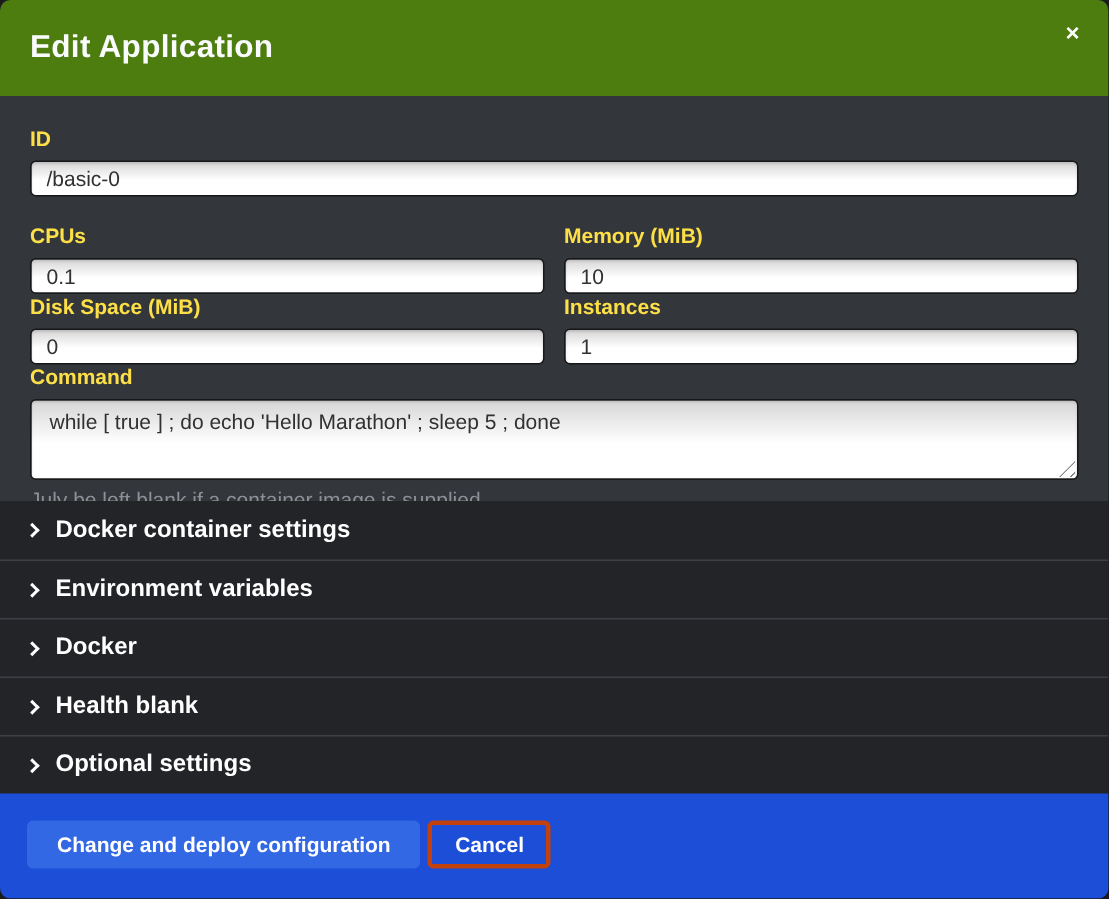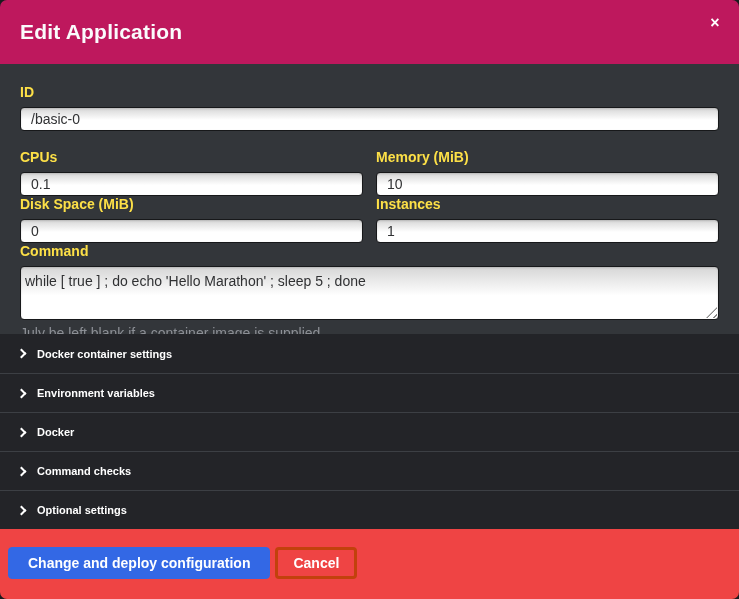--- a/index.html
+++ b/index.html
@@ -13,21 +13,21 @@
     position: absolute; top: 0; left: 0;
     width: 739px; height: 599px;
     border-radius: 7px;
     overflow: hidden;
     display: flex; flex-direction: column;
     background: #232428;
   }
   
   .modal-header {
     height: 64px; flex: 0 0 64px;
-    background: #be185d;
+    background: #4d7c0f;
     display: flex; align-items: center;
     padding: 0 20px;
     position: relative;
   }
   .modal-title {
     color: #fafbfc; font-size: 21px; font-weight: bold;
     letter-spacing: .2px;
   }
   .close-btn {
     position: absolute; top: 12px; right: 13px;
@@ -65,21 +65,21 @@
     display: grid;
     grid-template-columns: 1fr 1fr;
     column-gap: 13px;
     margin-top: 18px;
   }
   .command-group { }
   .textarea-wrap { position: relative; }
   .text-area {
     display: block;
     height: 54px; resize: none;
-    padding: 6px 4px;
+    padding: 6px 12px;
     line-height: 17px;
   }
   .resize-handle {
     position: absolute; right: 2px; bottom: 2px;
     width: 11px; height: 11px;
     background: repeating-linear-gradient(-45deg,
       transparent 0px, transparent 2px,
       #8a8a8a 2px, #8a8a8a 3px,
       transparent 3px, transparent 5px);
     clip-path: polygon(100% 0, 100% 100%, 0 100%);
@@ -103,28 +103,28 @@
   .accordion-row + .accordion-row { border-top: 1px solid #3c3f44; }
   .chevron-right {
     width: 7px; height: 7px;
     border-top: 2px solid #ffffff;
     border-right: 2px solid #ffffff;
     transform: rotate(45deg);
     margin: 0 12px 0 2px;
     flex: 0 0 auto;
   }
   .accordion-label {
-    color: #ffffff; font-size: 11px; font-weight: bold;
+    color: #ffffff; font-size: 16px; font-weight: bold;
   }
   
   .modal-footer {
     flex: 1 1 auto;
-    background: #ef4444;
+    background: #1d4ed8;
     display: flex; align-items: flex-start;
-    padding: 18px 20px 0 8px;
+    padding: 18px 20px 0 18px;
   }
   .btn {
     height: 32px;
     border-radius: 4px;
     font-family: "Liberation Sans", sans-serif;
     font-size: 14px; font-weight: bold;
     cursor: pointer;
     display: inline-flex; align-items: center;
   }
   .btn-primary {
@@ -196,21 +196,21 @@
     <div class="accordion-row">
       <span class="chevron-right"></span>
       <span class="accordion-label">Environment variables</span>
     </div>
     <div class="accordion-row">
       <span class="chevron-right"></span>
       <span class="accordion-label">Docker</span>
     </div>
     <div class="accordion-row">
       <span class="chevron-right"></span>
-      <span class="accordion-label">Command checks</span>
+      <span class="accordion-label">Health blank</span>
     </div>
     <div class="accordion-row">
       <span class="chevron-right"></span>
       <span class="accordion-label">Optional settings</span>
     </div>
   </div>
 
   <div class="modal-footer">
     <button class="btn btn-primary">Change and deploy configuration</button>
     <button class="btn btn-default">Cancel</button>

